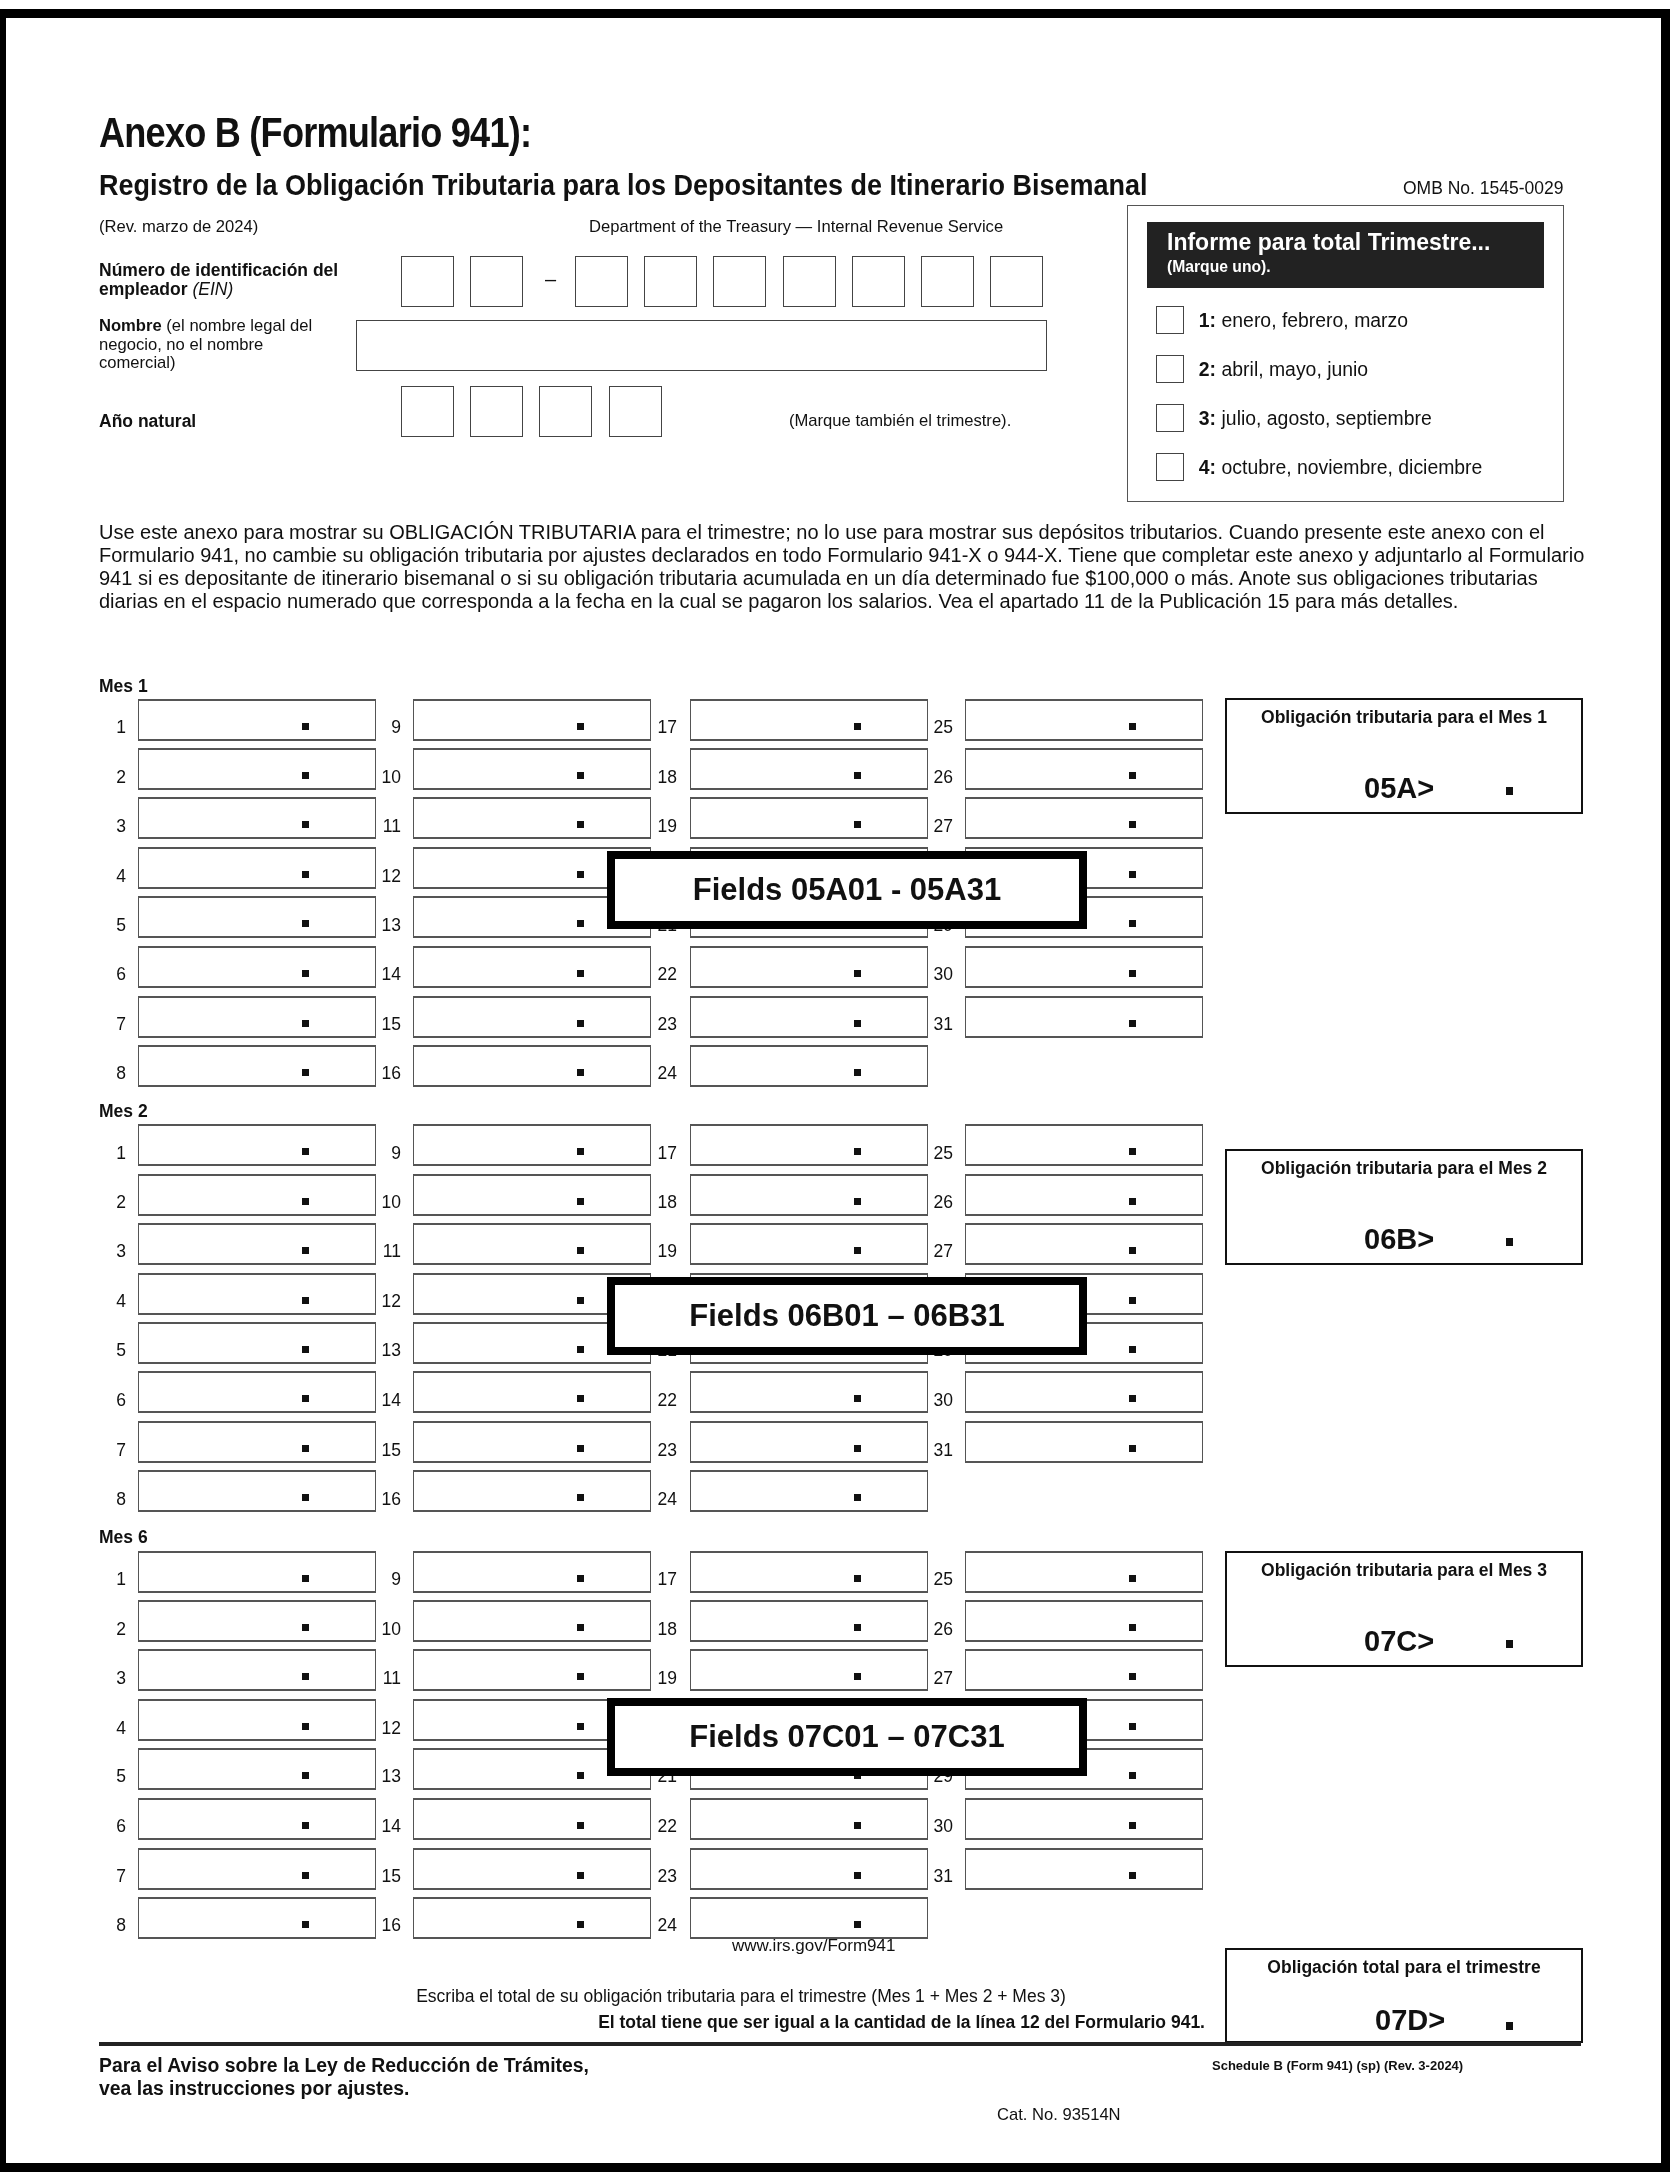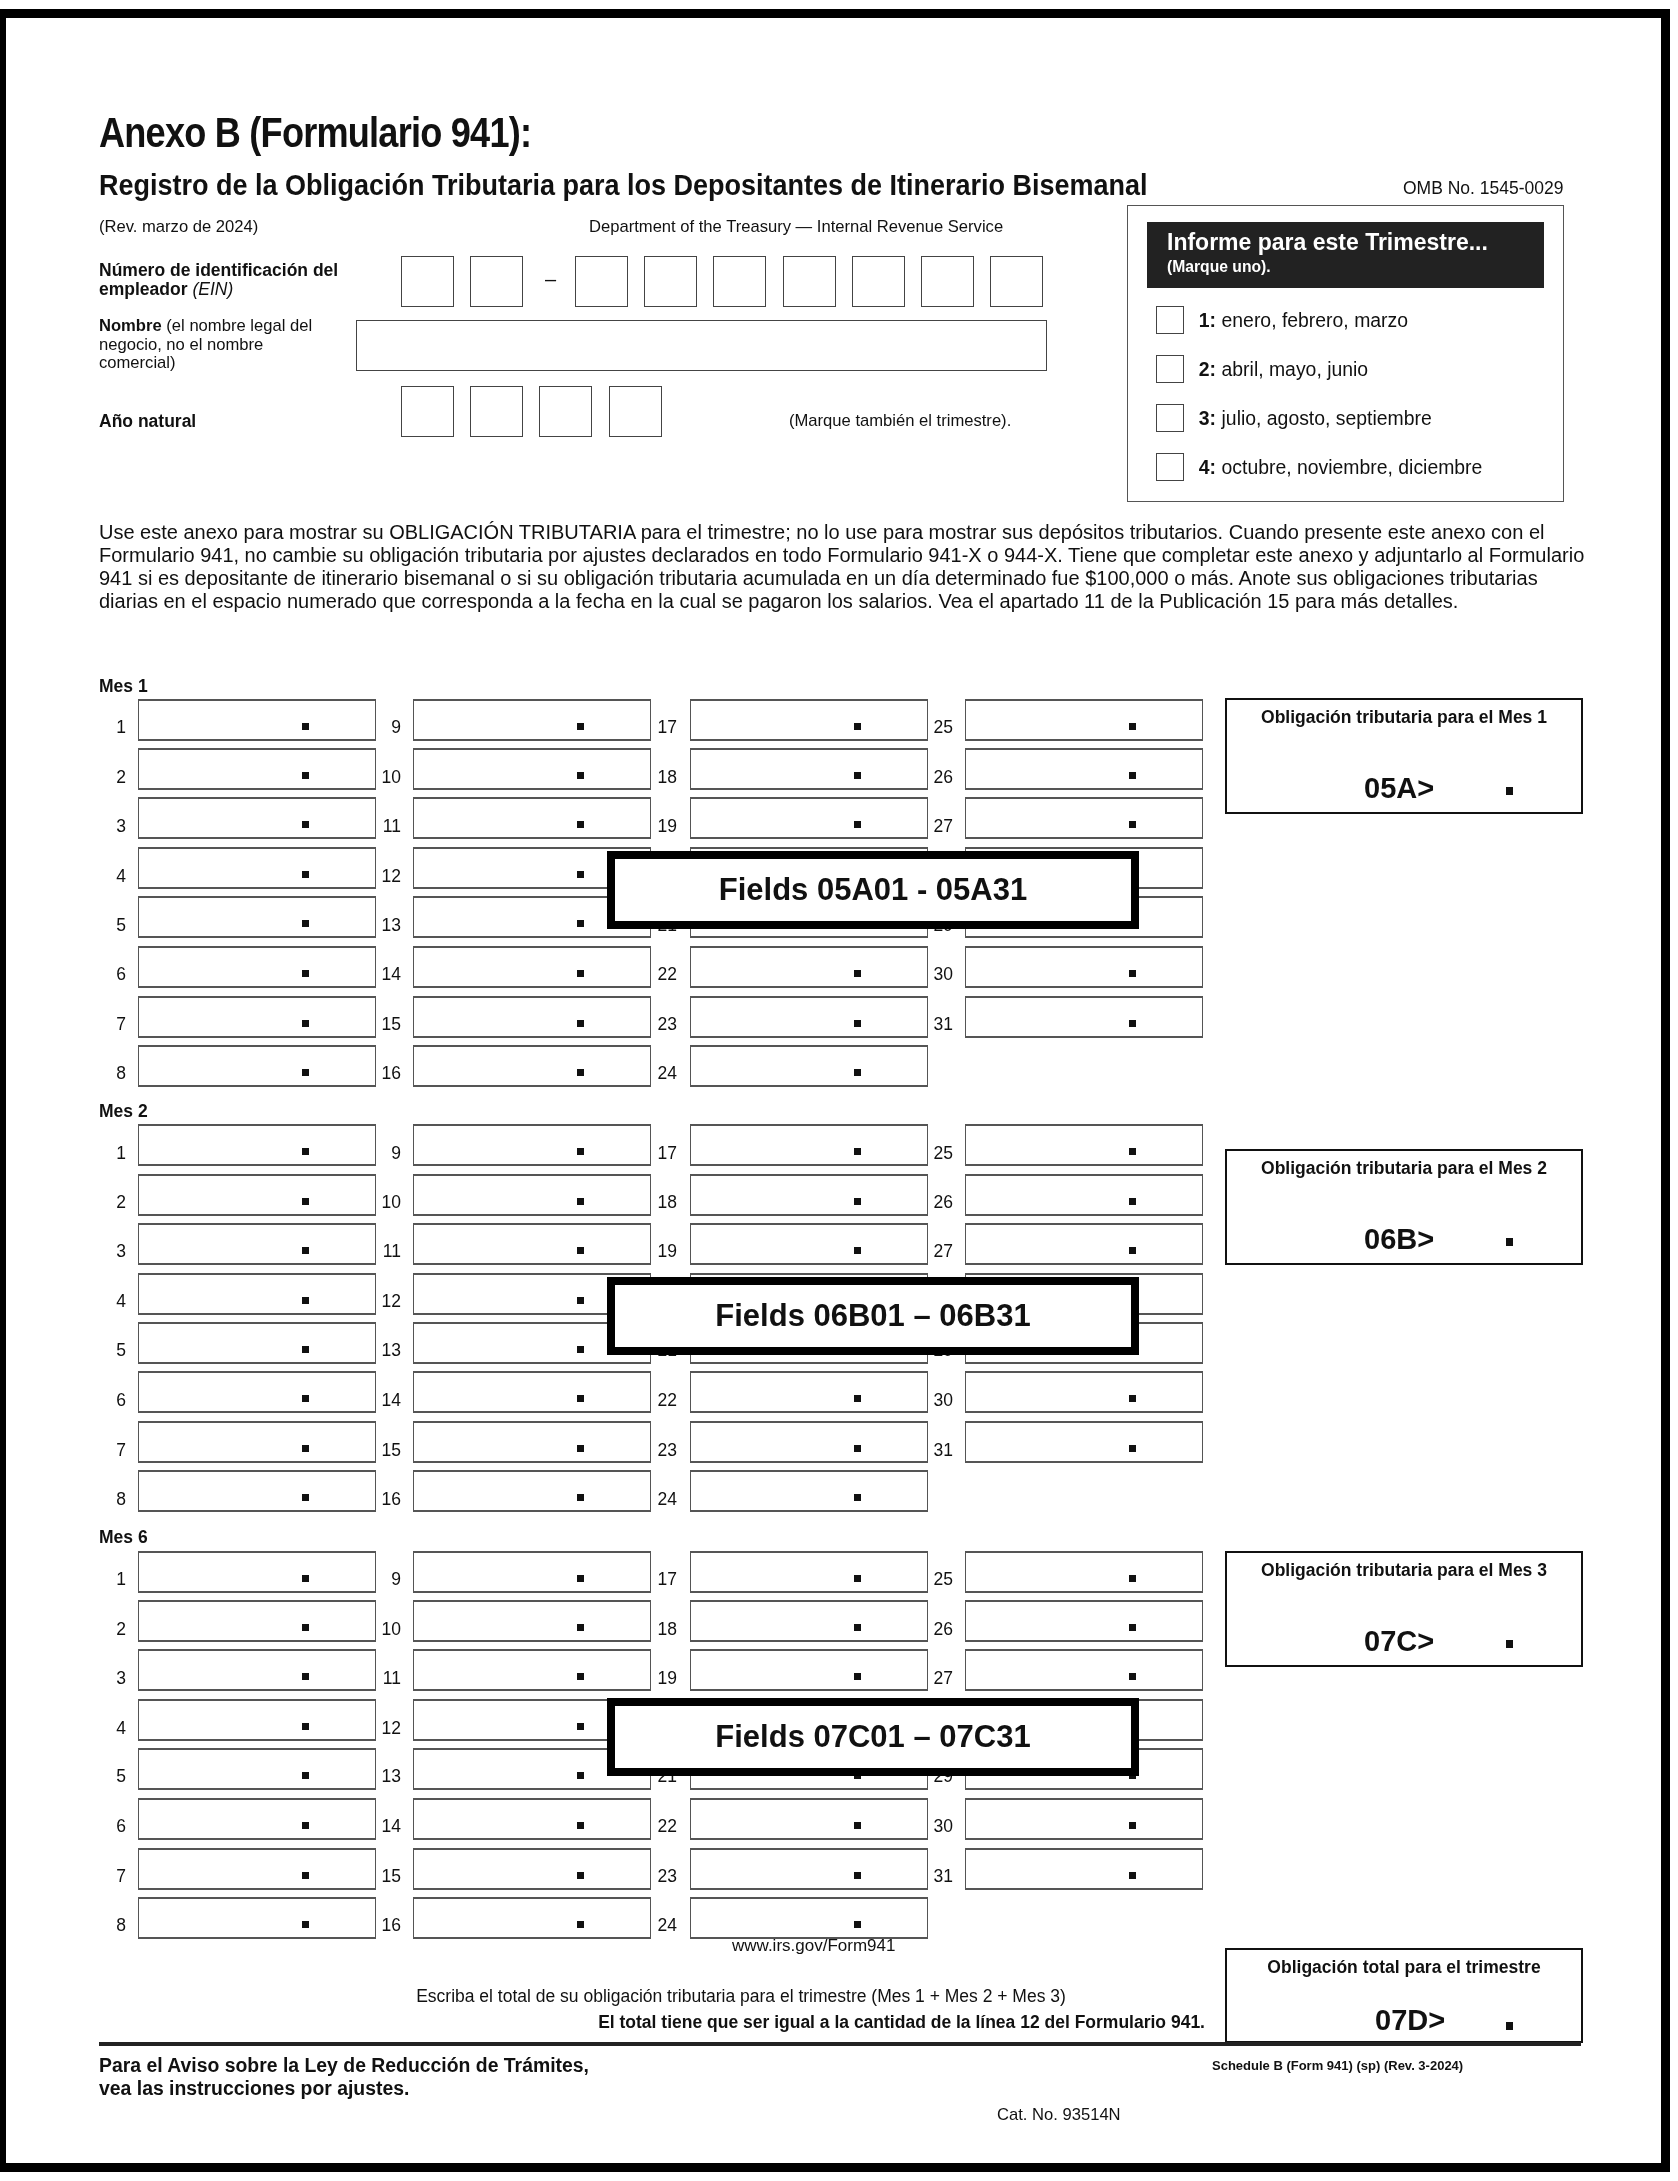--- a/index.html
+++ b/index.html
@@ -25,21 +25,21 @@
   .qitem b { margin-right:5.5px; }
   .para { left:99px; top:521px; width:1495px; font-size:20px; line-height:23px; }
   .mes-label { left:99px; font-size:17.5px; font-weight:bold; }
   .daynum { position:absolute; font-size:17.5px; text-align:right; width:26px; }
   .daybox { position:absolute; height:42px; border:1.8px solid #555; border-top-width:2.8px; border-bottom-width:2.8px; box-sizing:border-box; background:#fff; }
   .daybox .dot { position:absolute; left:163px; top:22px; width:6.5px; height:7.4px; background:#111; }
   .sumbox { position:absolute; left:1225px; width:358px; height:116px; border:2.8px solid #111; box-sizing:border-box; background:#fff; }
   .sumbox .st { position:absolute; top:7.4px; left:0; right:0; text-align:center; font-size:17.5px; font-weight:bold; }
   .sumbox .code { position:absolute; left:137px; bottom:7.4px; font-size:29px; font-weight:bold; }
   .sumbox .dot { position:absolute; left:279px; bottom:16.6px; width:7.4px; height:8.3px; background:#111; }
-  .fieldsbox { position:absolute; left:607px; width:532px; height:78px; border:8.3px solid #000; box-sizing:border-box; background:#fff; display:flex; align-items:center; justify-content:center; font-size:31px; font-weight:bold; }
+  .fieldsbox { position:absolute; left:607px; width:480px; height:78px; border:8.3px solid #000; box-sizing:border-box; background:#fff; display:flex; align-items:center; justify-content:center; font-size:31px; font-weight:bold; }
   .totnote1 { left:277px; top:1986px; width:928px; text-align:center; font-size:17.5px; }
   .totnote2 { left:277px; top:2012px; width:928px; text-align:right; font-size:17.5px; font-weight:bold; }
   .rule { left:99px; top:2042px; width:1482px; height:3.7px; background:#222; }
   .foot1 { left:99px; top:2054px; font-size:19.4px; font-weight:bold; line-height:23px; }
   .foot2 { left:732px; top:1936px; font-size:17px; }
   .foot3 { left:997px; top:2058px; font-size:16.6px;margin-top:47px; }
   .foot4 { left:1212px; top:2058px; font-size:13px; font-weight:bold; }
 </style>
 </head>
 <body>
@@ -79,21 +79,21 @@
 <div id="year-cells">
     <div class="cell" style="left: 401px; top: 386px; width: 53px; height: 51px;"></div>
     <div class="cell" style="left: 470px; top: 386px; width: 53px; height: 51px;"></div>
     <div class="cell" style="left: 539px; top: 386px; width: 53px; height: 51px;"></div>
     <div class="cell" style="left: 609px; top: 386px; width: 53px; height: 51px;"></div>
   </div>
 <div class="abs note">(Marque también el trimestre).</div>
 
 <div class="abs qbox"></div>
 <div class="abs qhead">
-  <div class="h1">Informe para este Trimestre...</div>
+  <div class="h1">Informe para total Trimestre...</div>
   <div class="h2">(Marque uno).</div>
 </div>
 <div class="abs qitem" style="top:306px;">
   <span class="cb"></span>
   <b>1:</b>
   <span>enero, febrero, marzo</span>
 </div>
 <div class="abs qitem" style="top:355px;">
   <span class="cb"></span>
   <b>2:</b>

